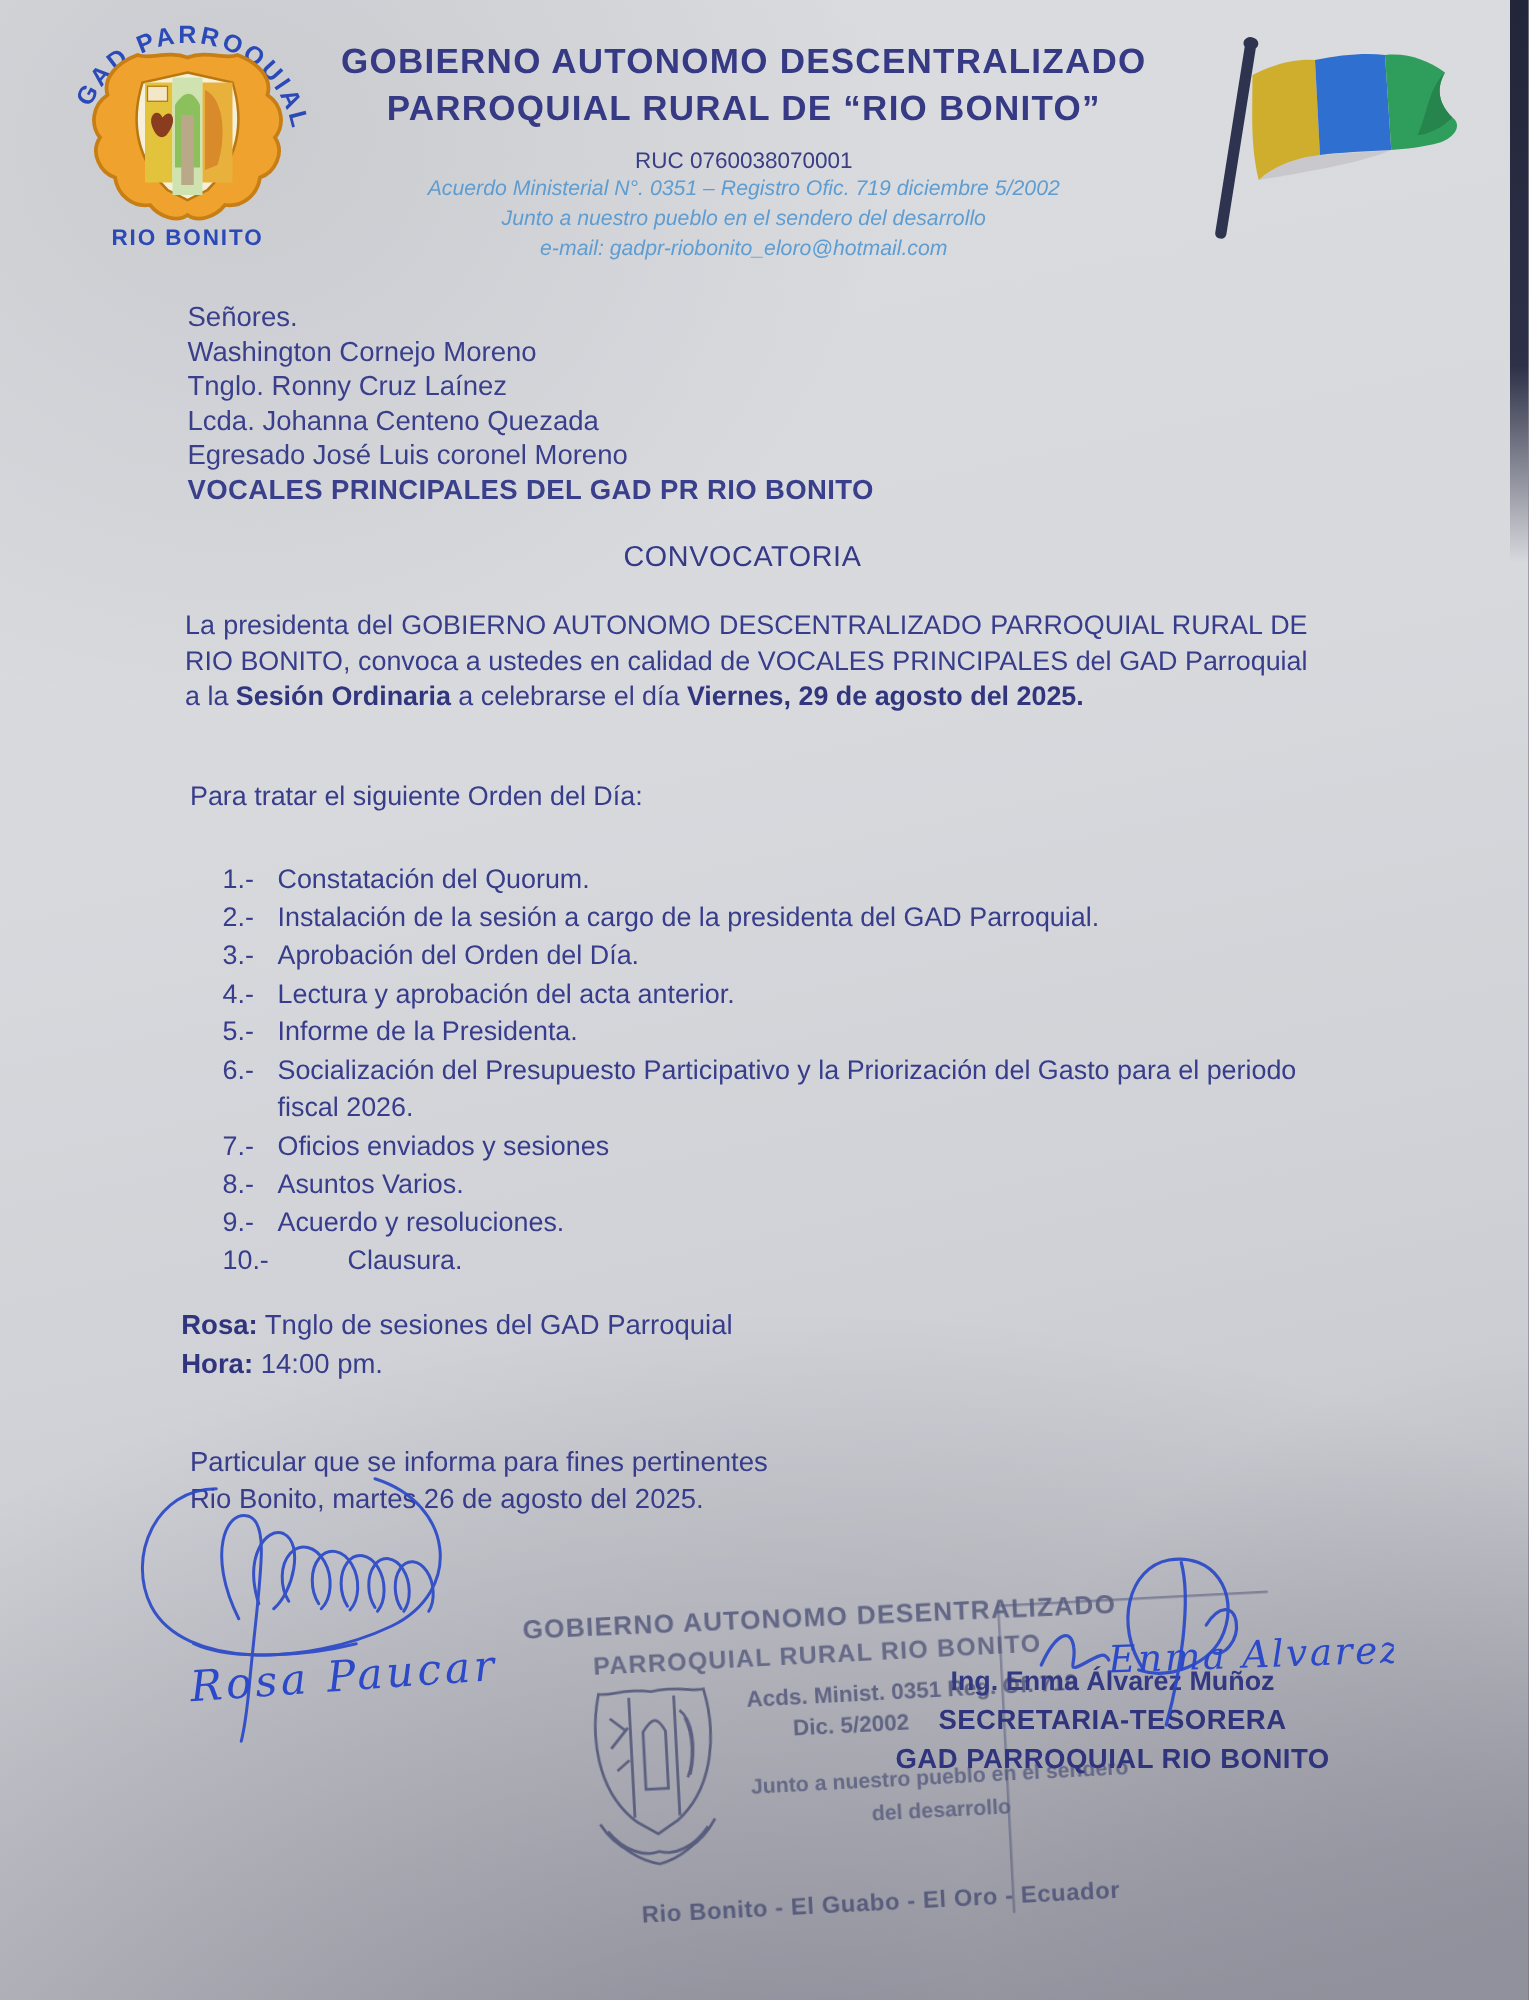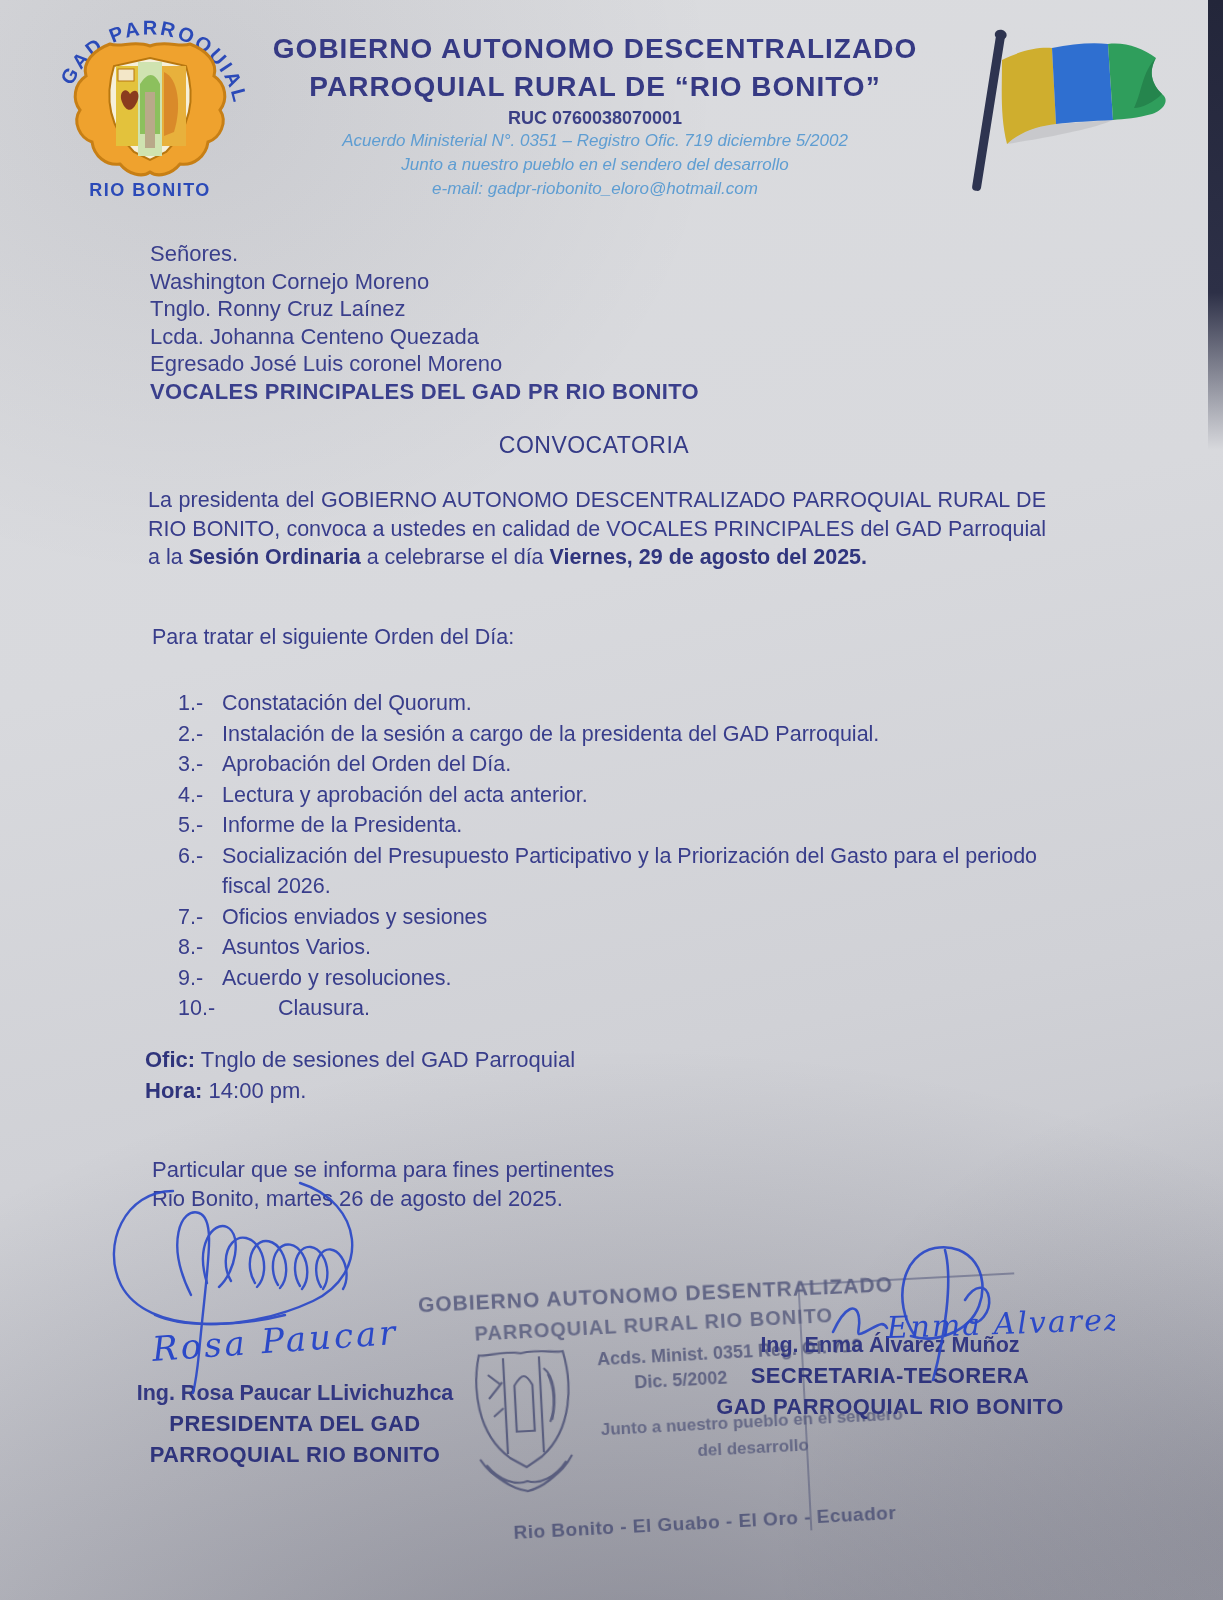--- a/index.html
+++ b/index.html
@@ -13,21 +13,21 @@
       linear-gradient(168deg, #dbdcdf 0%, #d8d9dd 38%, #d0d1d6 64%, #bdbec5 100%);
   }
   
   .photo-edge{position:absolute; top:0; right:0; width:15px; height:450px;
     background:linear-gradient(to bottom, #23263a 0%, #2d3047 65%, rgba(45,48,71,0)) ;
   }
   
   .logo{position:absolute; left:48px; top:14px; width:205px; height:190px;}
   .header-text{position:absolute; left:200px; top:30px; width:790px; text-align:center;}
   .h-title{font-size:28px; font-weight:600; letter-spacing:1px; color:#363a84; line-height:38px;}
-  .h-ruc{font-size:18px; font-weight:bold; color:#3a3f85; margin-top:2px;}
+  .h-ruc{font-size:18px; font-weight:normal; color:#3a3f85; margin-top:12px;}
   .h-sub{font-size:17px; font-style:italic; color:#5e9dd2; line-height:24px;}
   .flag{position:absolute; left:950px; top:22px; width:245px; height:175px;}
   
   .recipients{position:absolute; left:150px; top:240px; font-size:22px; line-height:27.5px; color:#3a3f8c;}
   .recipients .bold{font-weight:bold; letter-spacing:0.3px;}
   
   .convocatoria{position:absolute; left:148px; top:432px; width:892px; text-align:center;
     font-size:23px; font-weight:normal; letter-spacing:0.5px; color:#343a86;}
   .para{position:absolute; left:148px; top:486px; width:898px; font-size:21.5px; line-height:28.5px;
     text-align:justify; color:#383d8b;}
@@ -168,21 +168,21 @@
       <span class="num">9.-</span>
       <span class="txt">Acuerdo y resoluciones.</span>
       </div>
     <div class="agenda-item wide-gap">
       <span class="num">10.-</span>
       <span class="txt">Clausura.</span>
       </div>
   </div>
 
   <div class="details">
-    <div><b>Ofic:</b><span> Tnglo de sesiones del GAD Parroquial</span></div>
+    <div><b>Rosa:</b><span> Tnglo de sesiones del GAD Parroquial</span></div>
     <div><b>Hora:</b><span> 14:00 pm.</span></div>
   </div>
 
   <div class="closing">
     <div>Particular que se informa para fines pertinentes</div>
     <div>Rio Bonito, martes 26 de agosto del 2025.</div>
   </div>
 
   <svg class="sig-left-ink" viewBox="0 0 320 250">
     <g fill="none" stroke="#2b49c8" stroke-width="2.4" stroke-linecap="round" opacity="0.92">
@@ -191,25 +191,20 @@
       <path d="M112,118 C100,80 118,56 132,62 C148,70 140,108 124,122"></path>
       <path d="M136,116 a19,27 -8 1 1 26,6"></path>
       <path d="M160,118 a18,26 -8 1 1 25,5"></path>
       <path d="M183,120 a17,25 -8 1 1 24,4"></path>
       <path d="M205,121 a16,24 -8 1 1 23,3"></path>
       <path d="M226,122 a15,23 -8 1 1 22,2"></path>
       <path d="M60,150 C90,164 150,160 190,150"></path>
     </g>
     <text x="58" y="196" font-size="34" font-style="italic" fill="#2b49c8" font-family="DejaVu Serif, serif" transform="rotate(-4 58 196)" letter-spacing="3">Rosa Paucar</text>
   </svg>
-  <div class="sig-left-block">
-    <div class="sig-name">Ing. Rosa Paucar LLivichuzhca</div>
-    <div class="sig-title">PRESIDENTA DEL GAD</div>
-    <div class="sig-title">PARROQUIAL RIO BONITO</div>
-  </div>
 
   <div class="stamp">
     <div class="s-border"></div>
     <div class="s-line1">GOBIERNO AUTONOMO DESENTRALIZADO</div>
     <div class="s-line2">PARROQUIAL RURAL RIO BONITO</div>
     <div class="s-mid">
       <svg class="s-crest" viewBox="0 0 140 160">
         <g fill="none" stroke="#41466f" stroke-width="2.2" opacity="0.9">
           <path d="M70,8 C88,4 104,10 112,8 C120,40 118,86 86,112 L70,122 L54,112 C22,86 20,40 28,8 C36,10 52,4 70,8 Z"></path>
           <path d="M52,12 L52,108 M88,12 L88,108"></path>

